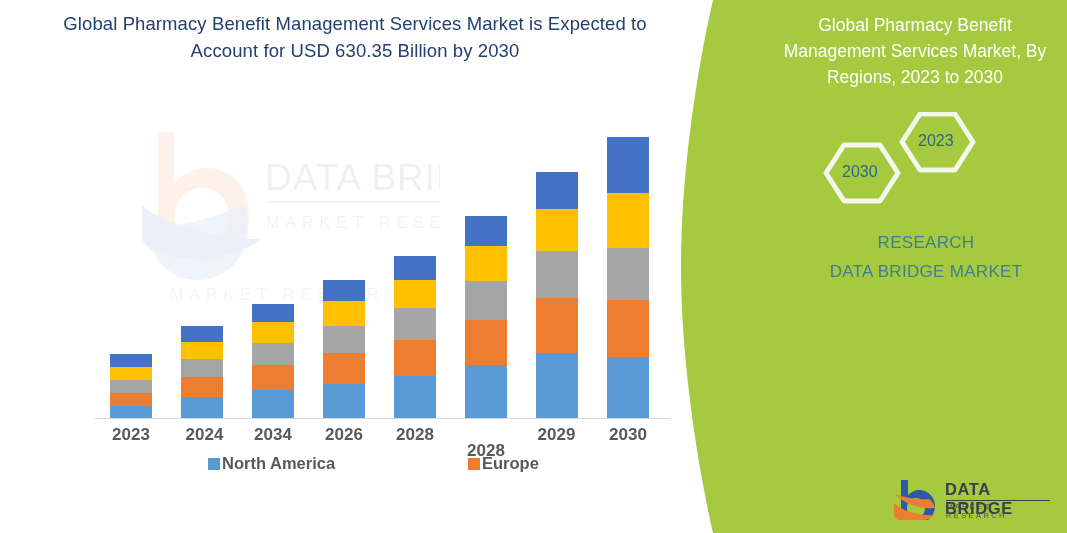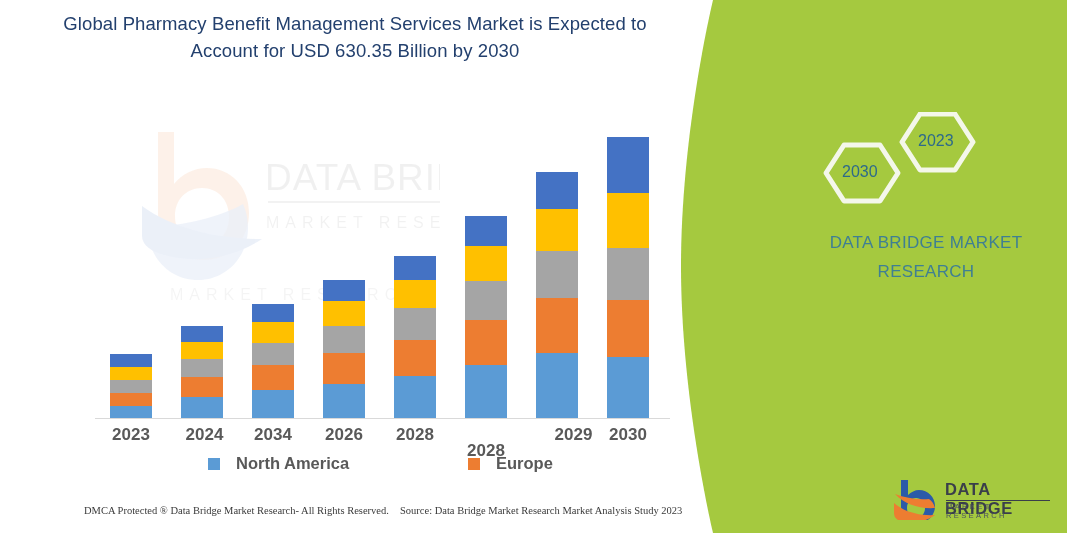--- a/index.html
+++ b/index.html
@@ -58,21 +58,21 @@
     position:absolute;width:71px;text-align:center;
     font-size:17px;font-weight:bold;color:#595959;
     top:0;
   }
 
   
   #legend{
     position:absolute;left:95px;top:454px;width:575px;height:28px;
   }
   .leg-item{
-    position:absolute;display:flex;align-items:center;gap:16px;
+    position:absolute;display:flex;align-items:center;gap:2px;
     font-size:16.5px;font-weight:bold;color:#595959;
   }
   .leg-sw{width:12px;height:12px;display:inline-block;}
 
   
   #footer{
     position:absolute;left:0;top:505px;width:700px;height:24px;
   }
   .foot-txt{
     position:absolute;top:0;
@@ -200,54 +200,51 @@
       </div>
     <div id="baseline"></div>
 
     <div id="xaxis">
         <div class="xlab" style="left: 0.5px;">2023</div>
         <div class="xlab" style="left: 74px;">2024</div>
         <div class="xlab" style="left: 142.5px;">2034</div>
         <div class="xlab" style="left: 213.5px;">2026</div>
         <div class="xlab" style="left: 284.5px;">2028</div>
         <div class="xlab" style="left: 355.5px; margin-top: 16px;">2028</div>
-        <div class="xlab" style="left: 443px;">2029</div>
+        <div class="xlab" style="left: 426px;">2029</div>
         <div class="xlab" style="left: 497.5px;">2030</div>
       </div>
 
     <div id="legend">
         <div class="leg-item" style="left: 113px;">
           <span class="leg-sw" style="background: rgb(91, 155, 213);"></span>
           <span>North America</span>
         </div>
         <div class="leg-item" style="left: 373px;">
           <span class="leg-sw" style="background: rgb(237, 125, 49);"></span>
           <span>Europe</span>
         </div>
       </div>
 
-    <div id="footer">
-      <div class="foot-txt" style="left:84px;">DMCA Protected ® Data Bridge Market Research- All Rights Reserved.</div>
-      <div class="foot-txt" style="left:400px;">Source: Data Bridge Market Research  Market Analysis Study 2023</div>
-    </div>
-  </div>
-
+  </div>
+
+  <div id="panel-title">Global Pharmacy Benefit Management Services Market, By Regions, 2023 to 2030</div>
 
   <div id="hexes">
     <svg width="180" height="95" viewBox="0 0 180 95" xmlns="http://www.w3.org/2000/svg">
       <polygon points="104,2 139,2 157,30 139,58 104,58 86,30" fill="none" stroke="#F4F7EA" stroke-width="5" stroke-linejoin="round"></polygon>
       <polygon points="28,33 64,33 82,61 64,89 28,89 10,61" fill="none" stroke="#F4F7EA" stroke-width="5" stroke-linejoin="round"></polygon>
     </svg>
     <span class="hex-label" style="left:102px;top:20px;">2023</span>
     <span class="hex-label" style="left:26px;top:51px;">2030</span>
   </div>
 
   <div id="dbmr-text">
+    <div>RESEARCH</div>
     <div>DATA BRIDGE MARKET</div>
-    <div>RESEARCH</div>
   </div>
 
   <div id="panel-logo">
     <svg width="48" height="42" viewBox="0 0 48 42" xmlns="http://www.w3.org/2000/svg" style="position:absolute;left:0;top:0;">
       <path d="M8 2 h7 v15 c3-3 7-5 11-5 9 0 16 7 16 16 0 10-8 17-17 17 -10 0-17-7-17-17 z
                M14 30 c0 6 4 10 9 10 5 0 9-4 9-10 0-6-4-10-9-10 -5 0-9 4-9 10 z" fill="#2B5BA8"></path>
       <path d="M1 25 c10 9 26 13 41 12 -11 8-27 10-37 5 -3-2-4-4-4-7 z" fill="#ED7D31"></path>
       <path d="M2 16 c9 10 24 15 40 14 -1-4-3-7-6-9 -11 1-24-1-34-5 z" fill="#ED7D31"></path>
     </svg>
     <div class="logo-main">DATA BRIDGE</div>

